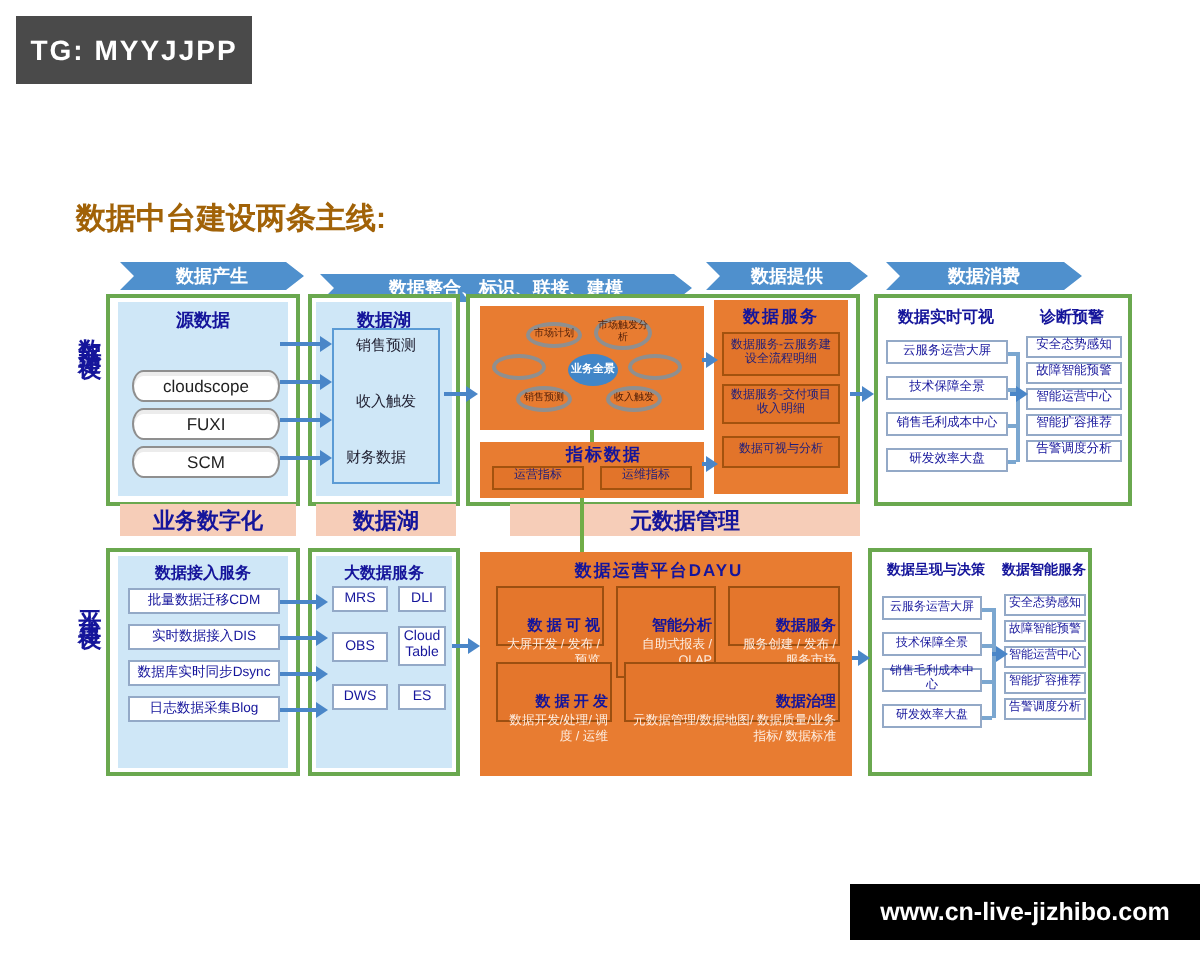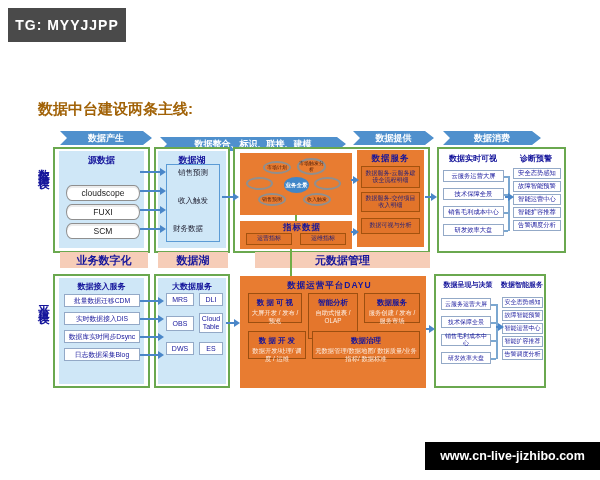--- a/index.html
+++ b/index.html
@@ -39,21 +39,21 @@
   .ellc{background:#4186c8;border-radius:50%;color:#fff;font-size:5.5px;font-weight:bold;
         display:flex;align-items:center;justify-content:center;text-align:center;line-height:1.1}
   .conn{background:#4a86c8;height:2px}
   .conn:after{content:"";position:absolute;right:-6px;top:-3px;
               border-left:6px solid #4a86c8;border-top:4px solid transparent;
               border-bottom:4px solid transparent}
   .vline{width:2px;background:#70ad47}
   .rail{width:1.5px;background:#7ba7d0}
   .stub{height:1.5px;background:#7ba7d0}
   .dayubox{background:#e4762c;border:1px solid #9c4f10;color:#fdeee2;font-size:6.3px;
-           text-align:center;line-height:1.3;box-sizing:border-box;padding:4px 1px}
+           text-align:right;line-height:1.3;box-sizing:border-box;padding:14px 1px}
   .dayubox .t{color:#15159b;font-weight:bold;font-size:7.5px;margin-bottom:1px}
 </style>
 </head>
 <body>
 
 <div class="canvas">
 
   <div class="abs site" style="left:425px;top:442px;width:175px;height:28px">www.cn-live-jizhibo.com</div>
   <div class="abs tg" style="left:8px;top:8px;width:118px;height:34px">TG: MYYJJPP</div>
 

